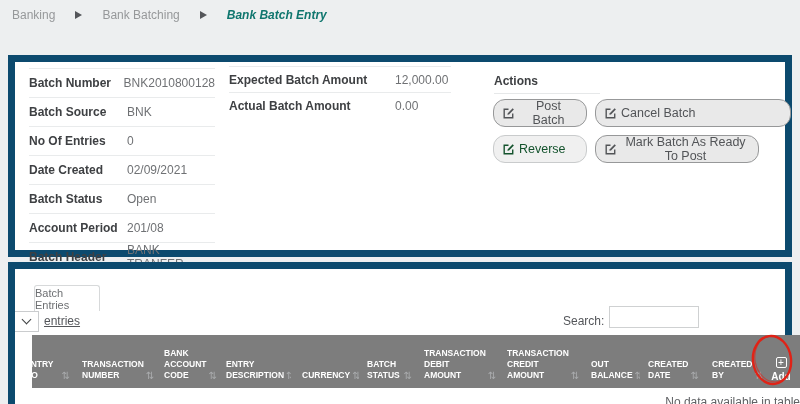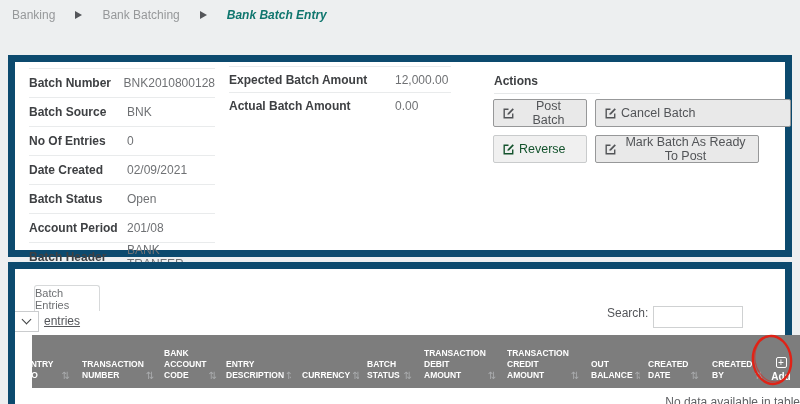--- a/index.html
+++ b/index.html
@@ -28,41 +28,41 @@
   
   .amounts{position:absolute;left:214px;top:4px;width:222px;}
   .arow{display:flex;height:25px;align-items:center;border-top:1px solid #e9ebec;}
   .alabel{width:166px;font-size:12px;font-weight:bold;color:#3e4043;}
   .avalue{flex:1;font-size:12px;color:#6f7174;}
 
   
   .actions-title{position:absolute;left:479px;top:12px;font-size:12px;font-weight:bold;color:#3e4043;}
   .actions-divider{position:absolute;left:479px;top:31px;width:106px;border-top:1px solid #e6e8e9;}
   .btn{position:absolute;height:28px;box-sizing:border-box;background:#e9e9e9;border:1px solid #979899;
-    border-radius:2px;color:#525457;font-size:12.5px;display:flex;align-items:center;gap:4px;
+    border-radius:12px;color:#525457;font-size:12.5px;display:flex;align-items:center;gap:4px;
     padding:0 8px;cursor:pointer;}
   .btn svg{flex:0 0 auto;}
   .btn.disabled{color:#14532d;border-color:#c9cbcc;background:#f0f0f0;cursor:default;}
   #btn-post{left:478px;top:37px;width:94px;}
   #btn-cancel{left:580px;top:37px;width:196px;}
   #btn-reverse{left:478px;top:73px;width:94px;}
   #btn-mark{left:580px;top:73px;width:164px;}
 
   
   .tab{position:absolute;left:19px;top:16px;width:64px;height:25px;background:#fff;
     border:1px solid #d7d9da;border-bottom:none;border-radius:3px 3px 0 0;
     display:flex;align-items:center;justify-content:center;font-size:11px;color:#6d6f72;cursor:pointer;}
   .length{position:absolute;left:0;top:41px;height:22px;display:flex;align-items:center;
     font-size:12px;color:#54565a;}
   .select-sliver{width:24px;height:21px;box-sizing:border-box;background:#fff;
     border:1px solid #caccce;border-left:none;display:flex;align-items:center;justify-content:center;cursor:pointer;}
   .chev{width:6px;height:6px;border-right:1.6px solid #3e4043;border-bottom:1.6px solid #3e4043;
     transform:rotate(45deg);margin-top:-3px;}
   .length .suffix{margin-left:5px;text-decoration:underline;}
-  .search{position:absolute;left:592px;top:37px;display:flex;align-items:flex-start;gap:5px;
+  .search{position:absolute;left:548px;top:37px;display:flex;align-items:flex-end;gap:5px;
     font-size:12px;color:#54565a;}
   .search input{width:90px;height:22px;box-sizing:border-box;border:1px solid #cfd1d2;
     background:#fff;font-family:"Liberation Sans",sans-serif;font-size:12px;padding:0 4px;}
 
   
   .ghead{position:absolute;left:17px;top:66px;width:768px;height:53px;background:#7d7d7d;
     display:flex;z-index:1;}
   .gcol{box-sizing:border-box;display:flex;align-items:flex-end;overflow:hidden;
     padding:5px 4px 7px 8px;cursor:pointer;}
   .gcol .lbl{flex:1;font-size:8.5px;font-weight:bold;color:#fff;line-height:1.3;}

